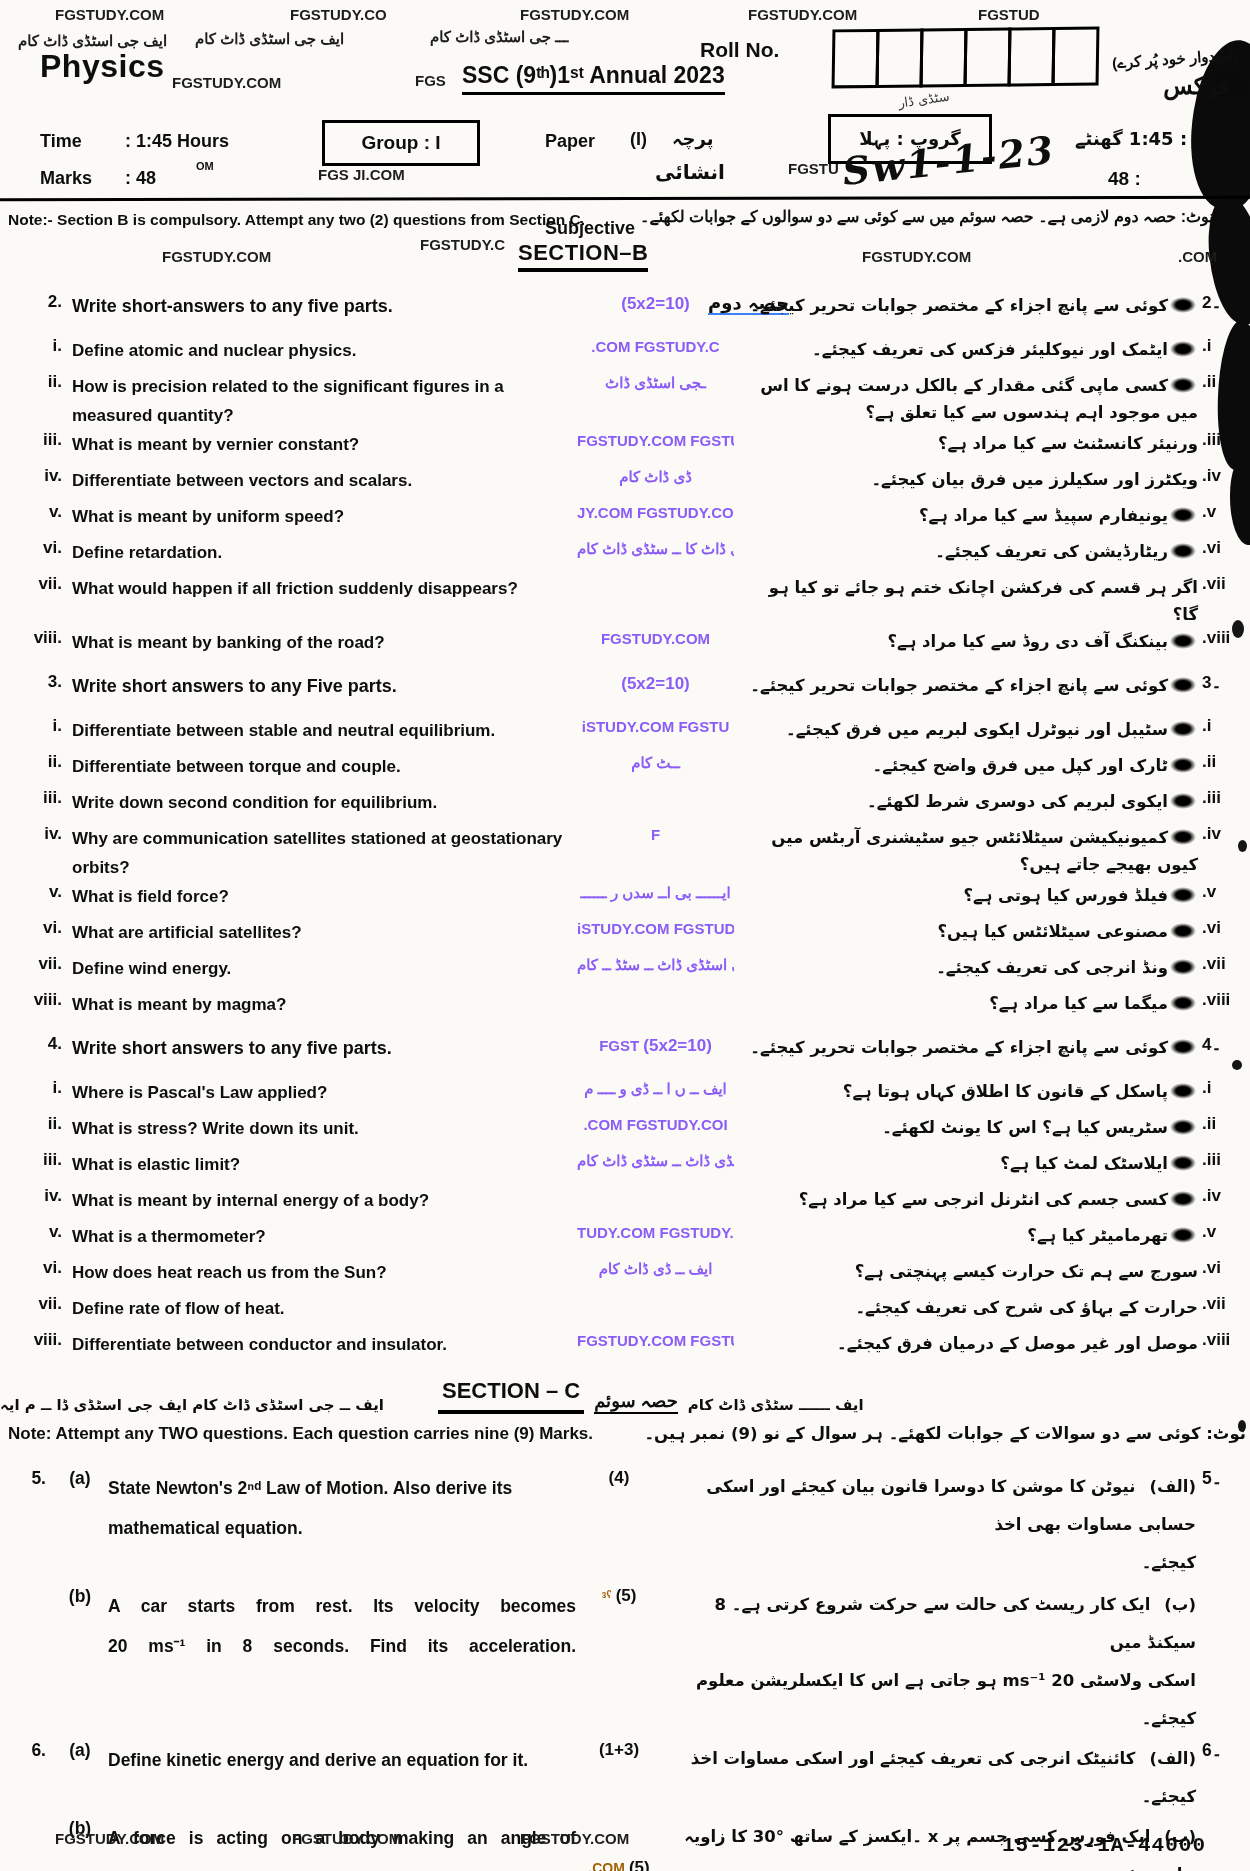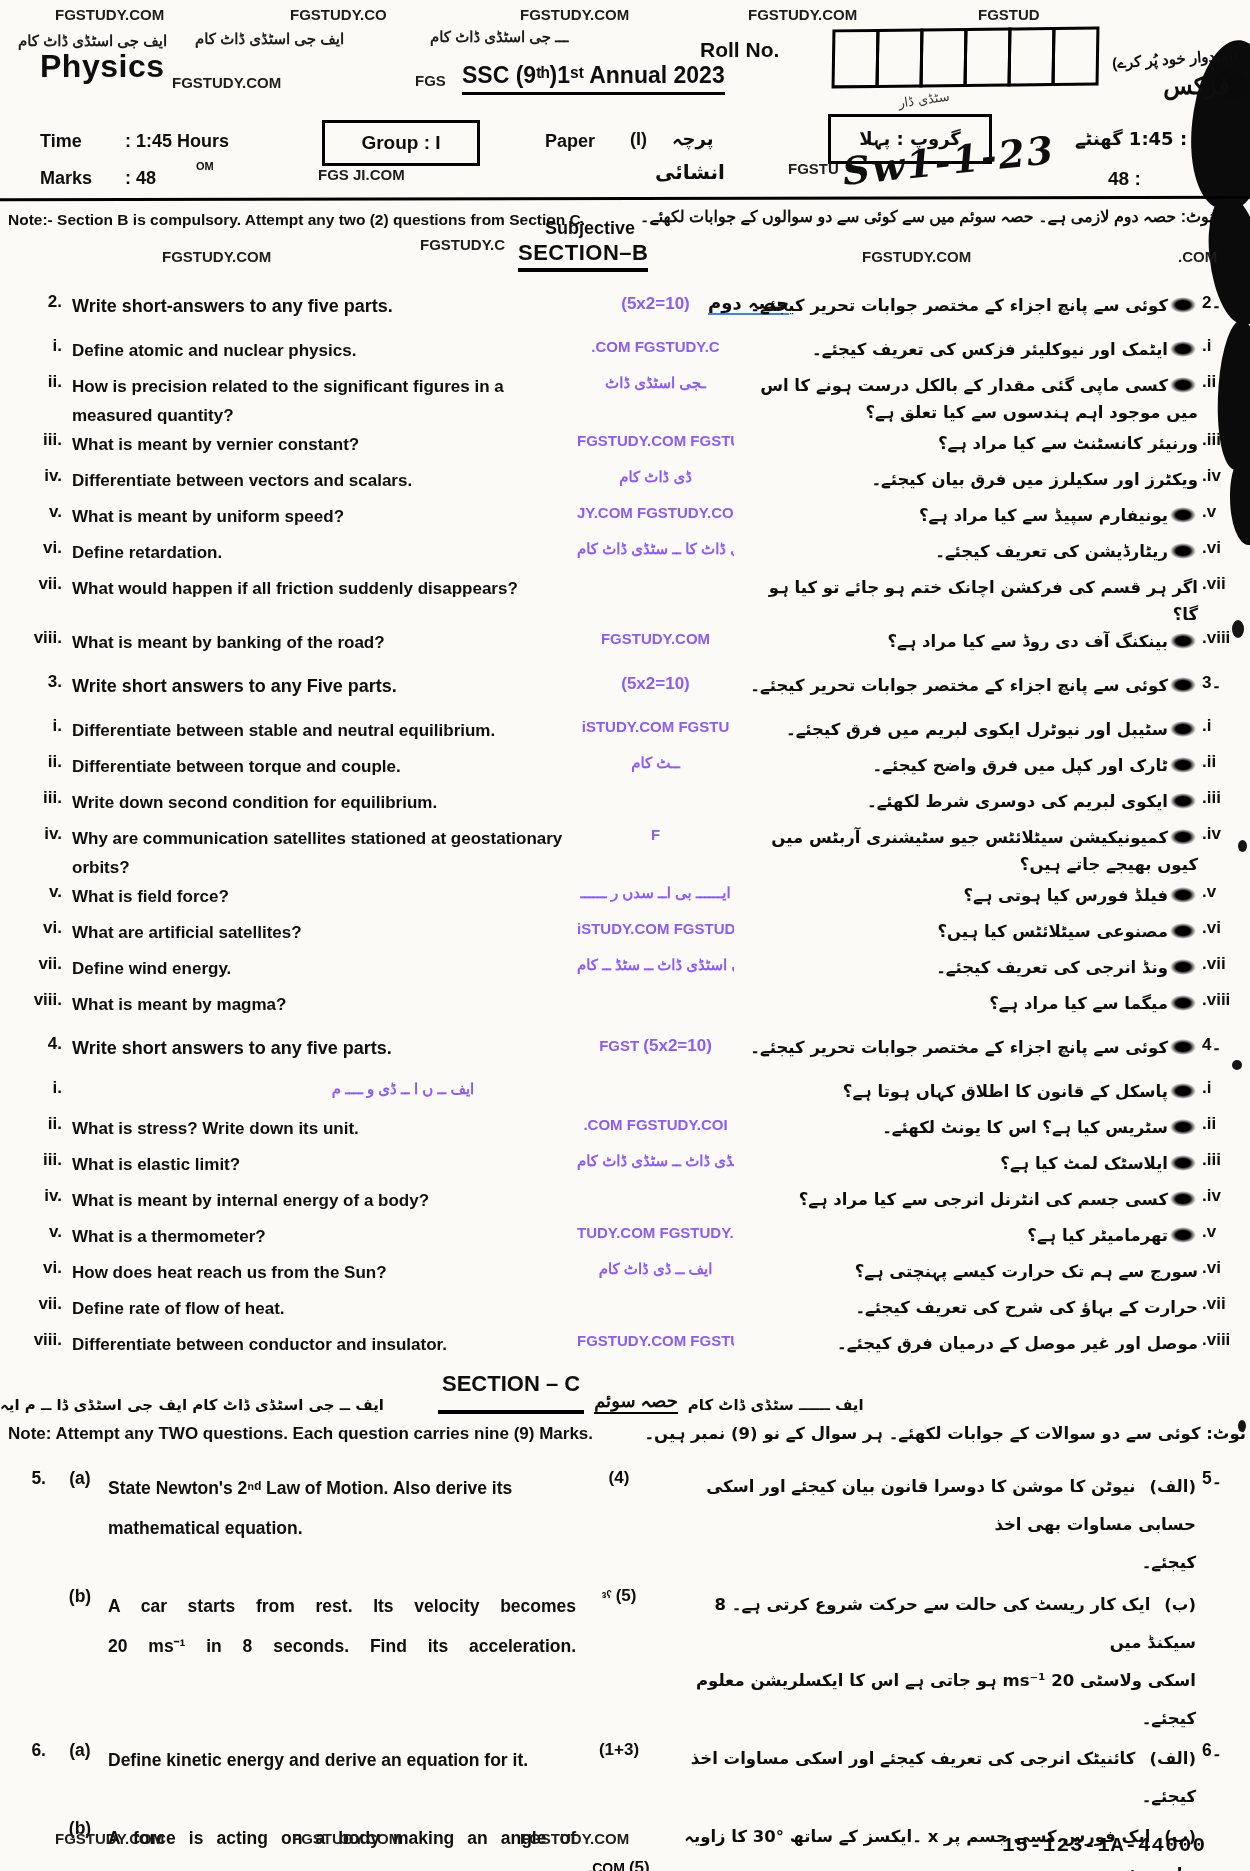--- a/index.html
+++ b/index.html
@@ -50,37 +50,37 @@
               line-height:27px;padding-left:4px;font-family:"DejaVu Sans", sans-serif;}
   .sq-head{min-height:44px;margin-top:8px;}
   .sq-head .en{font-size:18px;}
   .sq-head .mid .marks{font-size:17px;font-weight:800;}
   .smudge{display:inline-block;width:26px;height:16px;border-radius:50%;vertical-align:-2px;margin:0 2px;
           background:radial-gradient(closest-side,#000 55%,rgba(0,0,0,.45) 78%,transparent);}
   
   .secc-row{display:flex;align-items:flex-end;margin-top:8px;height:40px;}
   .secc-wml{width:430px;flex:none;direction:rtl;text-align:left;font-size:15px;font-weight:600;
             font-family:"DejaVu Sans", sans-serif;white-space:nowrap;overflow:hidden;}
-  .secc-title{font-size:22px;font-weight:800;border-bottom:4px solid #000;padding:0 4px 13px;margin-left:8px;white-space:nowrap;}
+  .secc-title{font-size:22px;font-weight:800;border-bottom:4px solid #000;padding:0 4px 6px;margin-left:8px;white-space:nowrap;}
   .secc-ur{font-size:18px;font-weight:800;border-bottom:2px solid #000;margin:0 10px;white-space:nowrap;}
   .secc-wmr{flex:1;direction:rtl;font-size:15px;font-weight:600;text-align:left;
             font-family:"DejaVu Sans", sans-serif;white-space:nowrap;overflow:hidden;}
   .notec{display:flex;margin-top:10px;min-height:44px;align-items:flex-start;}
   .notec .en{width:620px;flex:none;font-size:17px;font-weight:800;padding-left:8px;}
   .notec .ur{flex:1;direction:rtl;font-size:16.5px;font-weight:700;font-family:"DejaVu Sans", sans-serif;padding-right:4px;}
   .lq-part{display:flex;align-items:flex-start;margin-bottom:2px;}
   .lq-part .n{font-size:17.5px;font-weight:700;flex:none;}
   .lq-part .n.l{width:46px;text-align:right;padding-right:6px;}
   .lq-part .n.r{width:48px;text-align:left;padding-left:6px;direction:ltr;}
   .lq-part .plabel{width:56px;flex:none;font-size:17.5px;font-weight:700;text-align:center;}
   .en-lines{width:468px;flex:none;}
   .lq-line{height:40px;line-height:40px;font-size:17.5px;font-weight:700;}
   .just .lq-line{text-align:justify;text-align-last:justify;}
   .marks-col{width:86px;flex:none;text-align:center;font-size:17px;font-weight:800;}
-  .marks-col .wmx{font-size:14px;font-weight:700;color:#000000;margin-right:4px;margin-top:12px;}
+  .marks-col .wmx{font-size:14px;font-weight:700;color:#a16207;margin-right:4px;margin-top:12px;}
   .ur-lines{flex:1;direction:rtl;text-align:right;font-family:"DejaVu Sans", sans-serif;}
   .ur-line{min-height:40px;line-height:38px;font-size:16.5px;font-weight:700;}
   .plabel-ur{display:inline-block;margin-left:14px;font-weight:800;}
   
   .foot span{position:absolute;}
   .fwm{font-size:15px;font-weight:700;color:#1d1d1d;}
   .pcode{left:1002px;top:1834px;font-family:"Liberation Mono", monospace;font-size:21px;font-weight:800;letter-spacing:1px;}
 </style>
 </head>
 <body>
@@ -287,20 +287,21 @@
         </div>
         <div class="sq-row sq-head">
           <span class="n l">4.</span>
           <span class="en">Write short answers to any five parts.</span>
           <span class="mid"><span class="wmx">FGST  </span><span class="marks">(5x2=10)</span></span>
           <span class="ur"><span class="smudge"></span>کوئی سے پانچ اجزاء کے مختصر جوابات تحریر کیجئے۔</span>
           <span class="n r">۔4</span>
         </div>
         <div class="sq-row">
           <span class="n l">i.</span>
+          <span class="en">Where is Pascal's Law applied?</span>
           <span class="mid">ایف ــ ں ا ــ ڈی و ــــ م</span>
           <span class="ur"><span class="smudge"></span>پاسکل کے قانون کا اطلاق کہاں ہوتا ہے؟</span>
           <span class="n r">.i</span>
         </div>
         <div class="sq-row">
           <span class="n l">ii.</span>
           <span class="en">What is stress? Write down its unit.</span>
           <span class="mid">.COM        FGSTUDY.COI</span>
           <span class="ur"><span class="smudge"></span>سٹریس کیا ہے؟ اس کا یونٹ لکھئے۔</span>
           <span class="n r">.ii</span>

